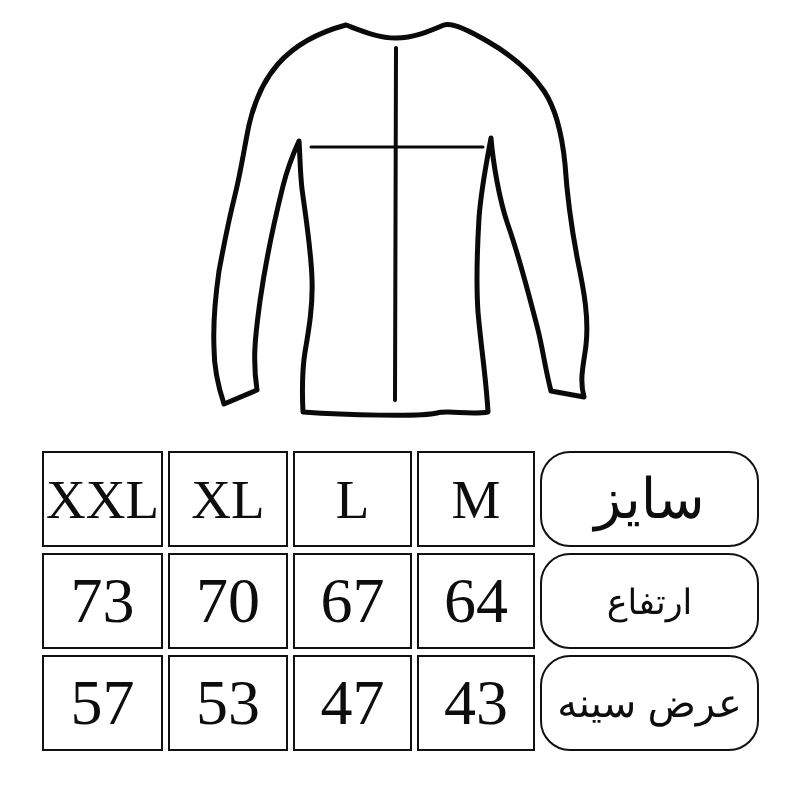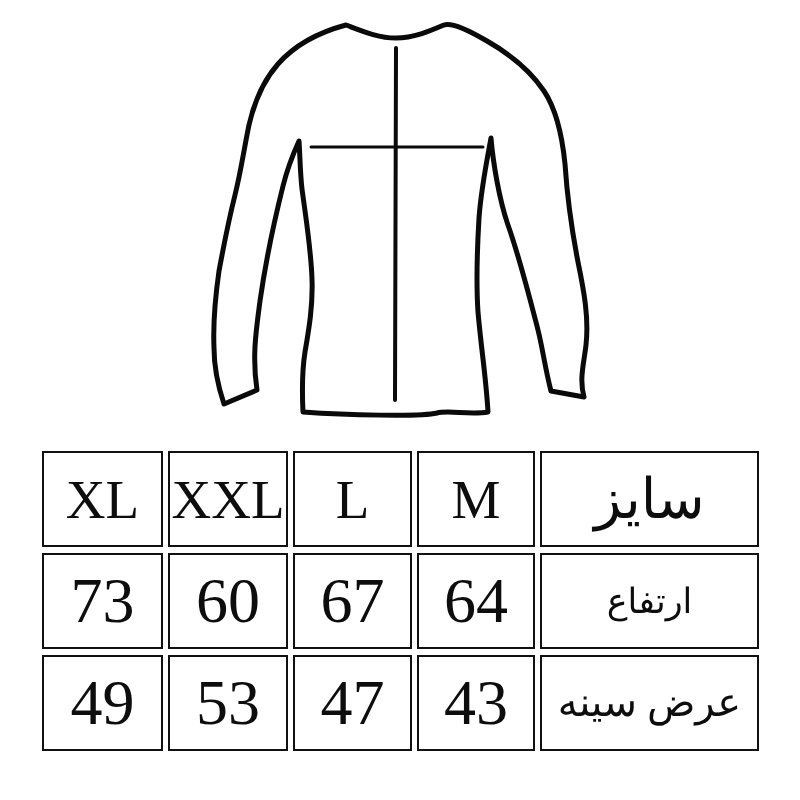--- a/index.html
+++ b/index.html
@@ -41,22 +41,23 @@
     justify-content: center;
     color: #0d0d0d;
     font-size: 55px;
     line-height: 1;
     white-space: nowrap;
   }
   .cell.num {
     font-size: 64px;
   }
   .cell.fa {
-    font-family: Liberation Serif, serif;
+    font-family: Liberation Sans, sans-serif;
     direction: rtl;
+    border-radius: 30px;
   }
   .cell.fa-hdr  { font-size: 56px; }
   .cell.fa-r2   { font-size: 35px; }
   .cell.fa-r3   { font-size: 40px; text-align: right; }
 </style>
 </head>
 <body>
 
 <div class="canvas">
 
@@ -93,32 +94,32 @@
              C 241 171 244 149 249 125
              C 254 103 263 81 278 64
              C 293 47 316 33 346 25
              Z" fill="#ffffff" stroke="#0a0a0a" stroke-width="5" stroke-linecap="round" stroke-linejoin="round"></path>
     <line x1="396" y1="48" x2="395" y2="400" stroke="#0a0a0a" stroke-width="4" stroke-linecap="round"></line>
     <line x1="311" y1="147" x2="483" y2="147" stroke="#0a0a0a" stroke-width="3" stroke-linecap="round"></line>
   </svg>
 
   <div class="size-table">
 
+    <div class="cell hdr">XXL</div>
     <div class="cell hdr">XL</div>
-    <div class="cell hdr">XXL</div>
     <div class="cell hdr">L</div>
     <div class="cell hdr">M</div>
     <div class="cell fa fa-hdr">سایز</div>
 
     <div class="cell num">73</div>
-    <div class="cell num">60</div>
+    <div class="cell num">70</div>
     <div class="cell num">67</div>
     <div class="cell num">64</div>
     <div class="cell fa fa-r2">ارتفاع</div>
 
-    <div class="cell num">49</div>
+    <div class="cell num">57</div>
     <div class="cell num">53</div>
     <div class="cell num">47</div>
     <div class="cell num">43</div>
     <div class="cell fa fa-r3">عرض سینه</div>
   </div>
 
 </div>
 
 </body></html>

